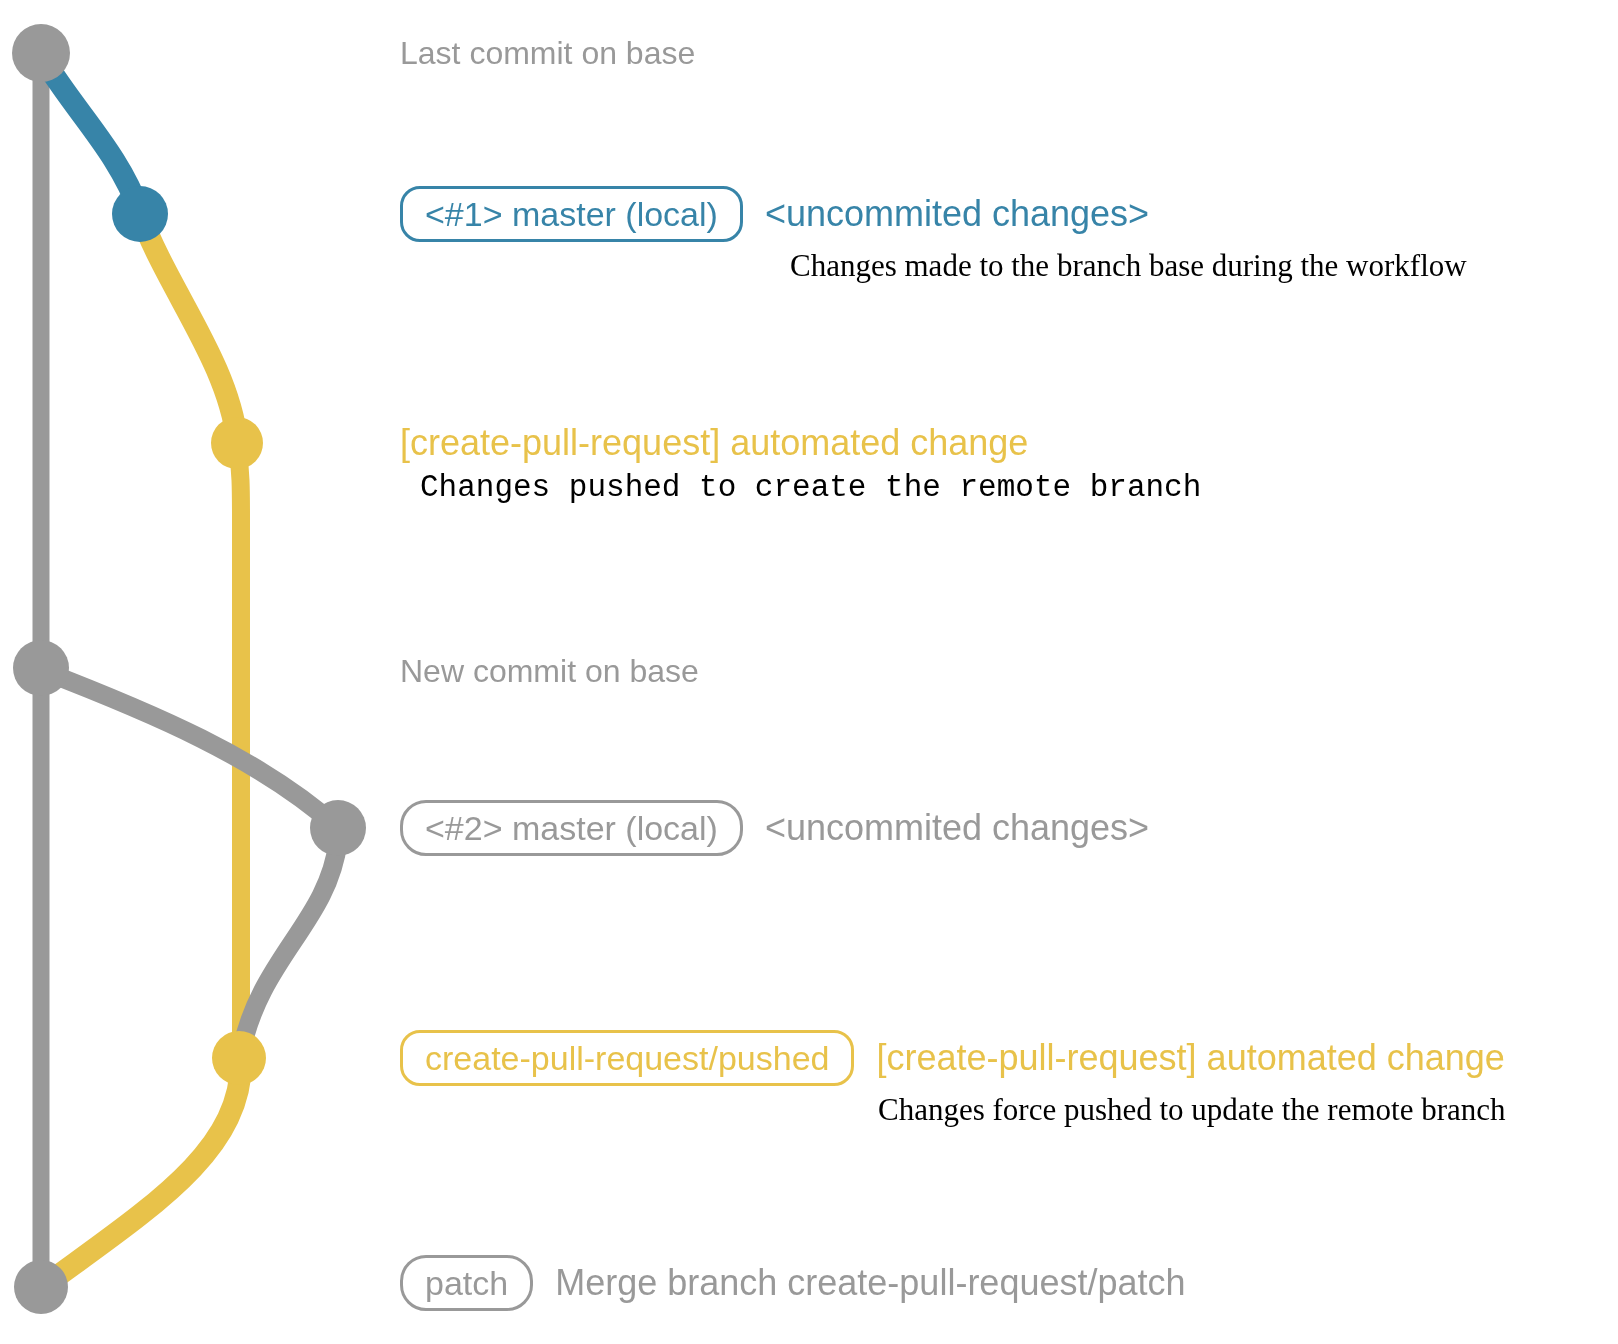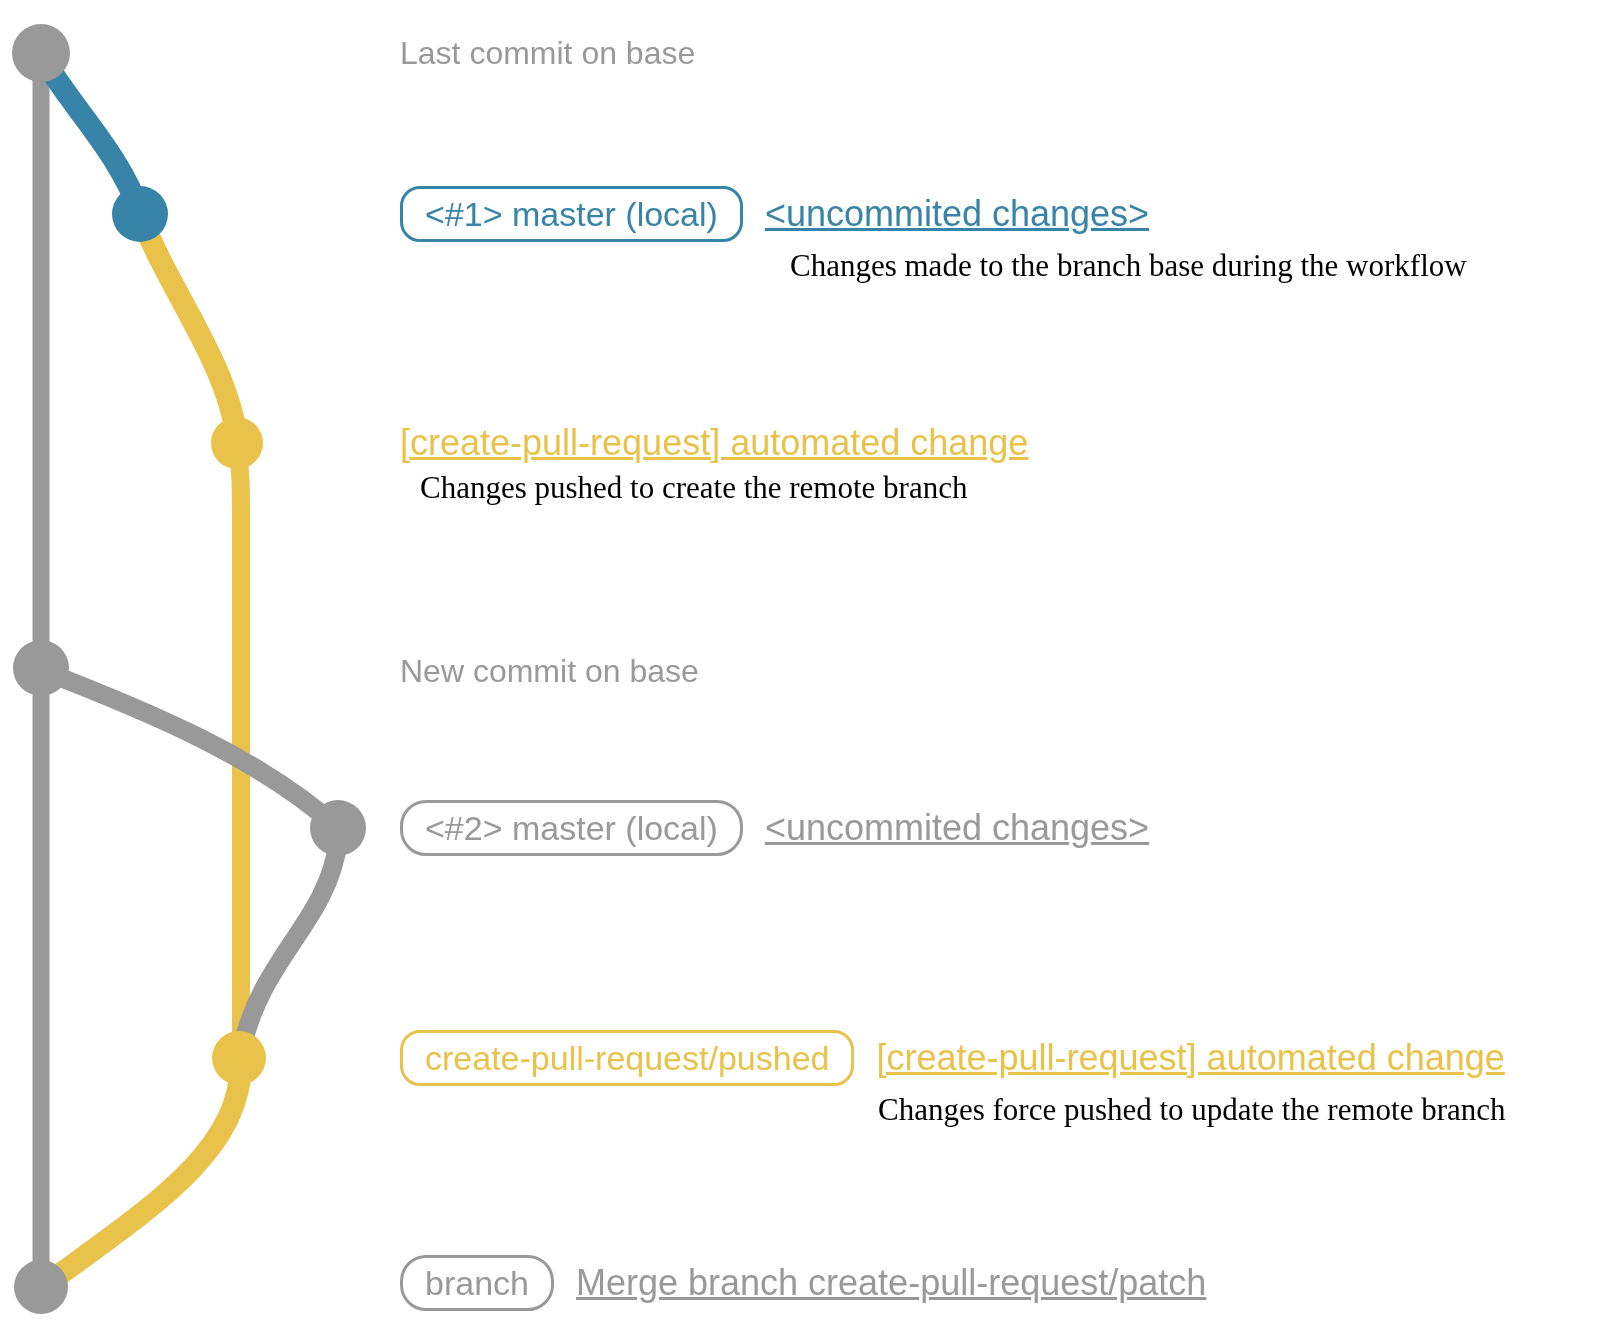--- a/index.html
+++ b/index.html
@@ -51,42 +51,41 @@
     white-space: nowrap;
   }
   .pill.c-blue   { border-color: var(--blue);   color: var(--blue); }
   .pill.c-gray   { border-color: var(--gray);   color: var(--gray); border-radius: 26px; }
   .pill.c-yellow { border-color: var(--yellow); color: var(--yellow); }
 
   .annot {
     font-size: 36px;
     line-height: 42px;
     white-space: nowrap;
-    text-decoration: underline;
   }
   .annot.c-blue   { color: var(--blue); }
   .annot.c-gray   { color: var(--gray); }
   .annot.c-yellow { color: var(--yellow); }
 
   .heading {
     font-size: 32px;
     line-height: 44px;
     color: var(--gray);
     white-space: nowrap;
   }
   .desc {
     font-family: "Liberation Serif", serif;
     font-size: 31px;
     line-height: 36px;
     color: var(--text_black);
     white-space: nowrap;
     margin-top: 6px;
   }
   .desc.ind-r2 { margin-left: 390px; }
-  .desc.ind-r3 { margin-left: 20px;  }
+  .desc.ind-r3 { margin-left: 20px; font-family: Liberation Mono, monospace;  }
   .desc.ind-r5 { margin-left: 392px; }
   .desc.ind-r6 { margin-left: 478px; }
 </style>
 </head>
 <body>
 
 <div id="canvas">
 
   <svg id="graph-svg" viewBox="0 0 1618 1344">
 
@@ -146,18 +145,18 @@
   <div class="row" style="top:1030px">
     <div class="line1">
       <span class="pill c-yellow">create-pull-request/pushed</span>
       <span class="annot c-yellow">[create-pull-request] automated change</span>
     </div>
     <div class="desc ind-r6">Changes force pushed to update the remote branch</div>
   </div>
 
   <div class="row" style="top:1255px">
     <div class="line1">
-      <span class="pill c-gray">branch</span>
+      <span class="pill c-gray">patch</span>
       <span class="annot c-gray">Merge branch create-pull-request/patch</span>
     </div>
   </div>
 
 </div>
 
 </body></html>

